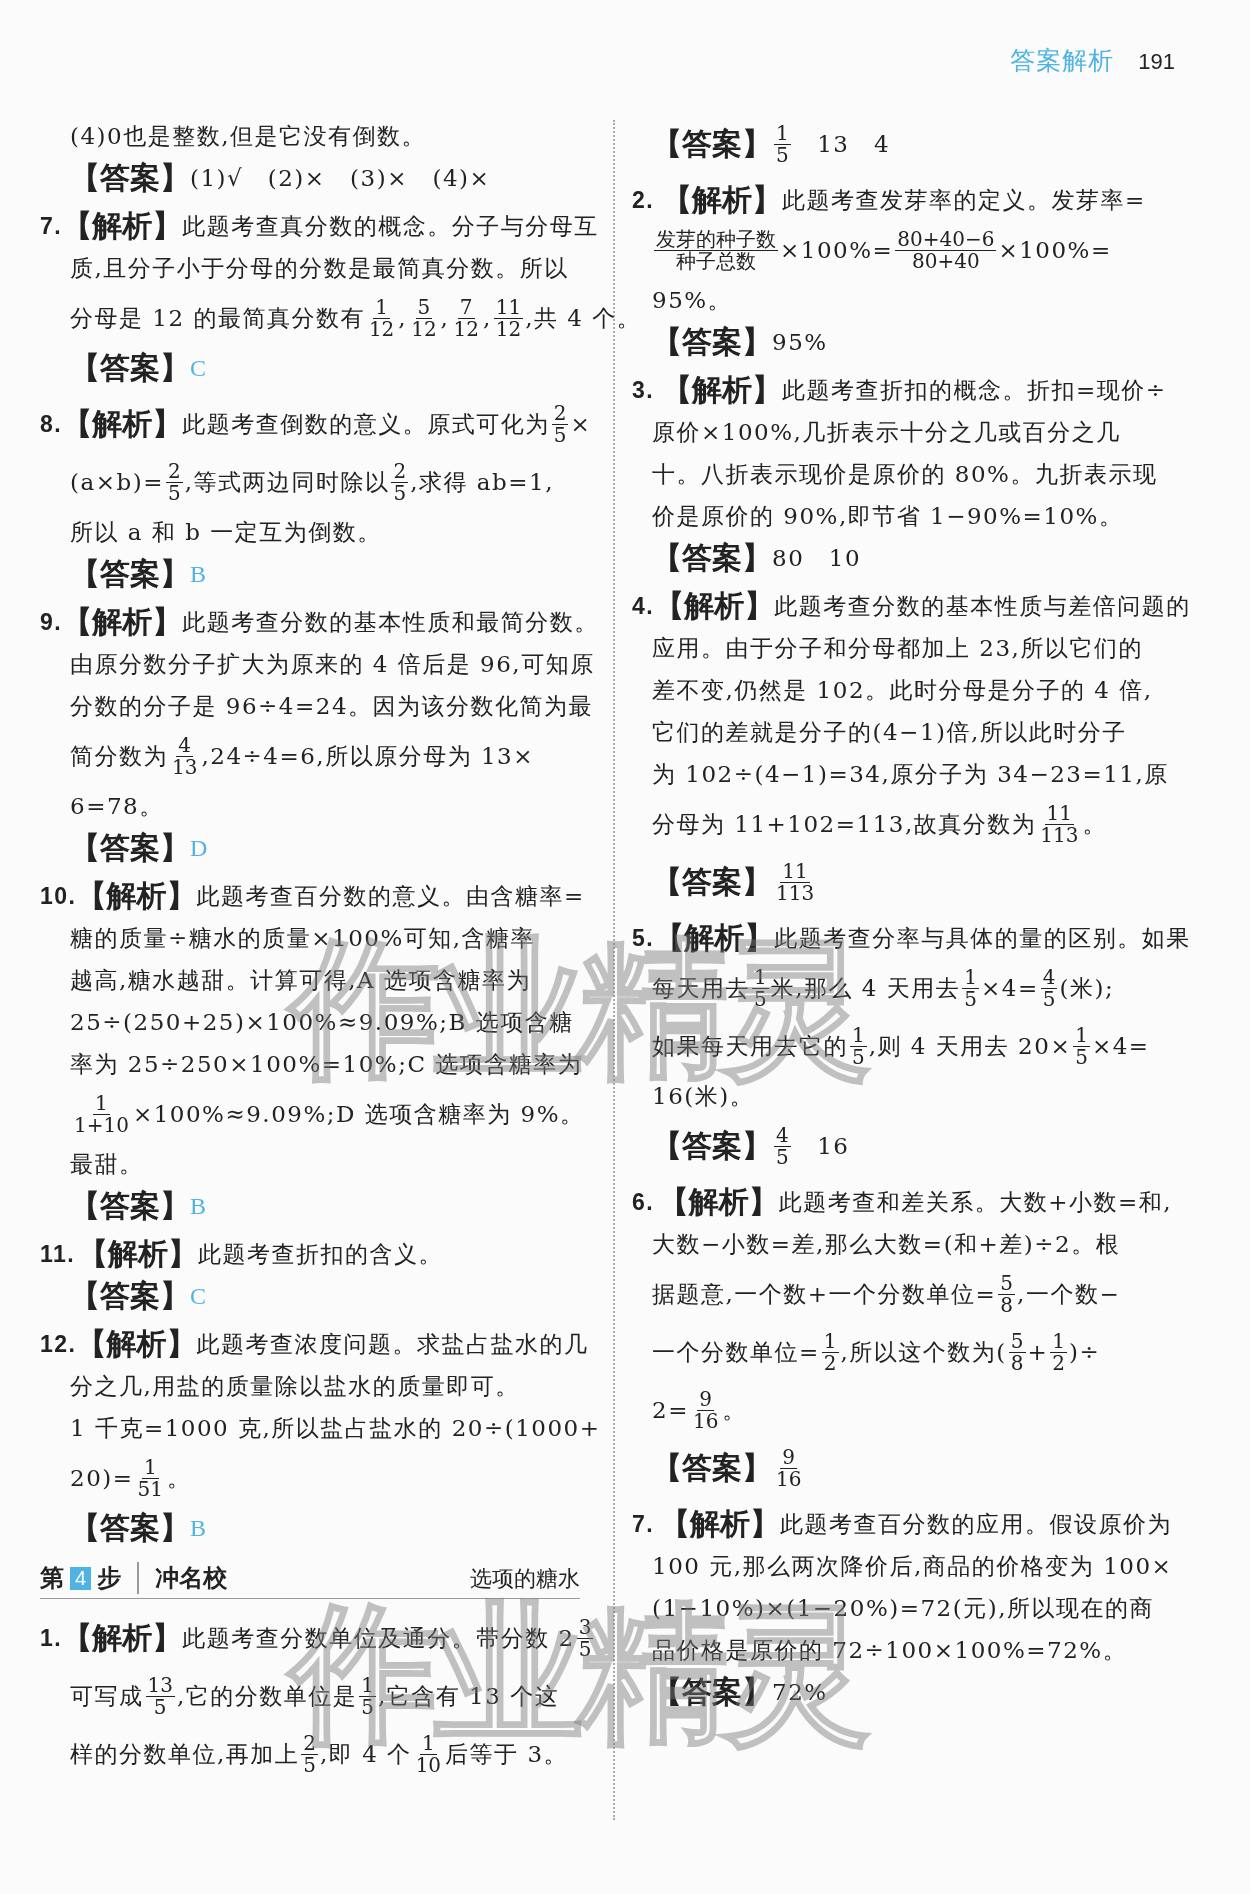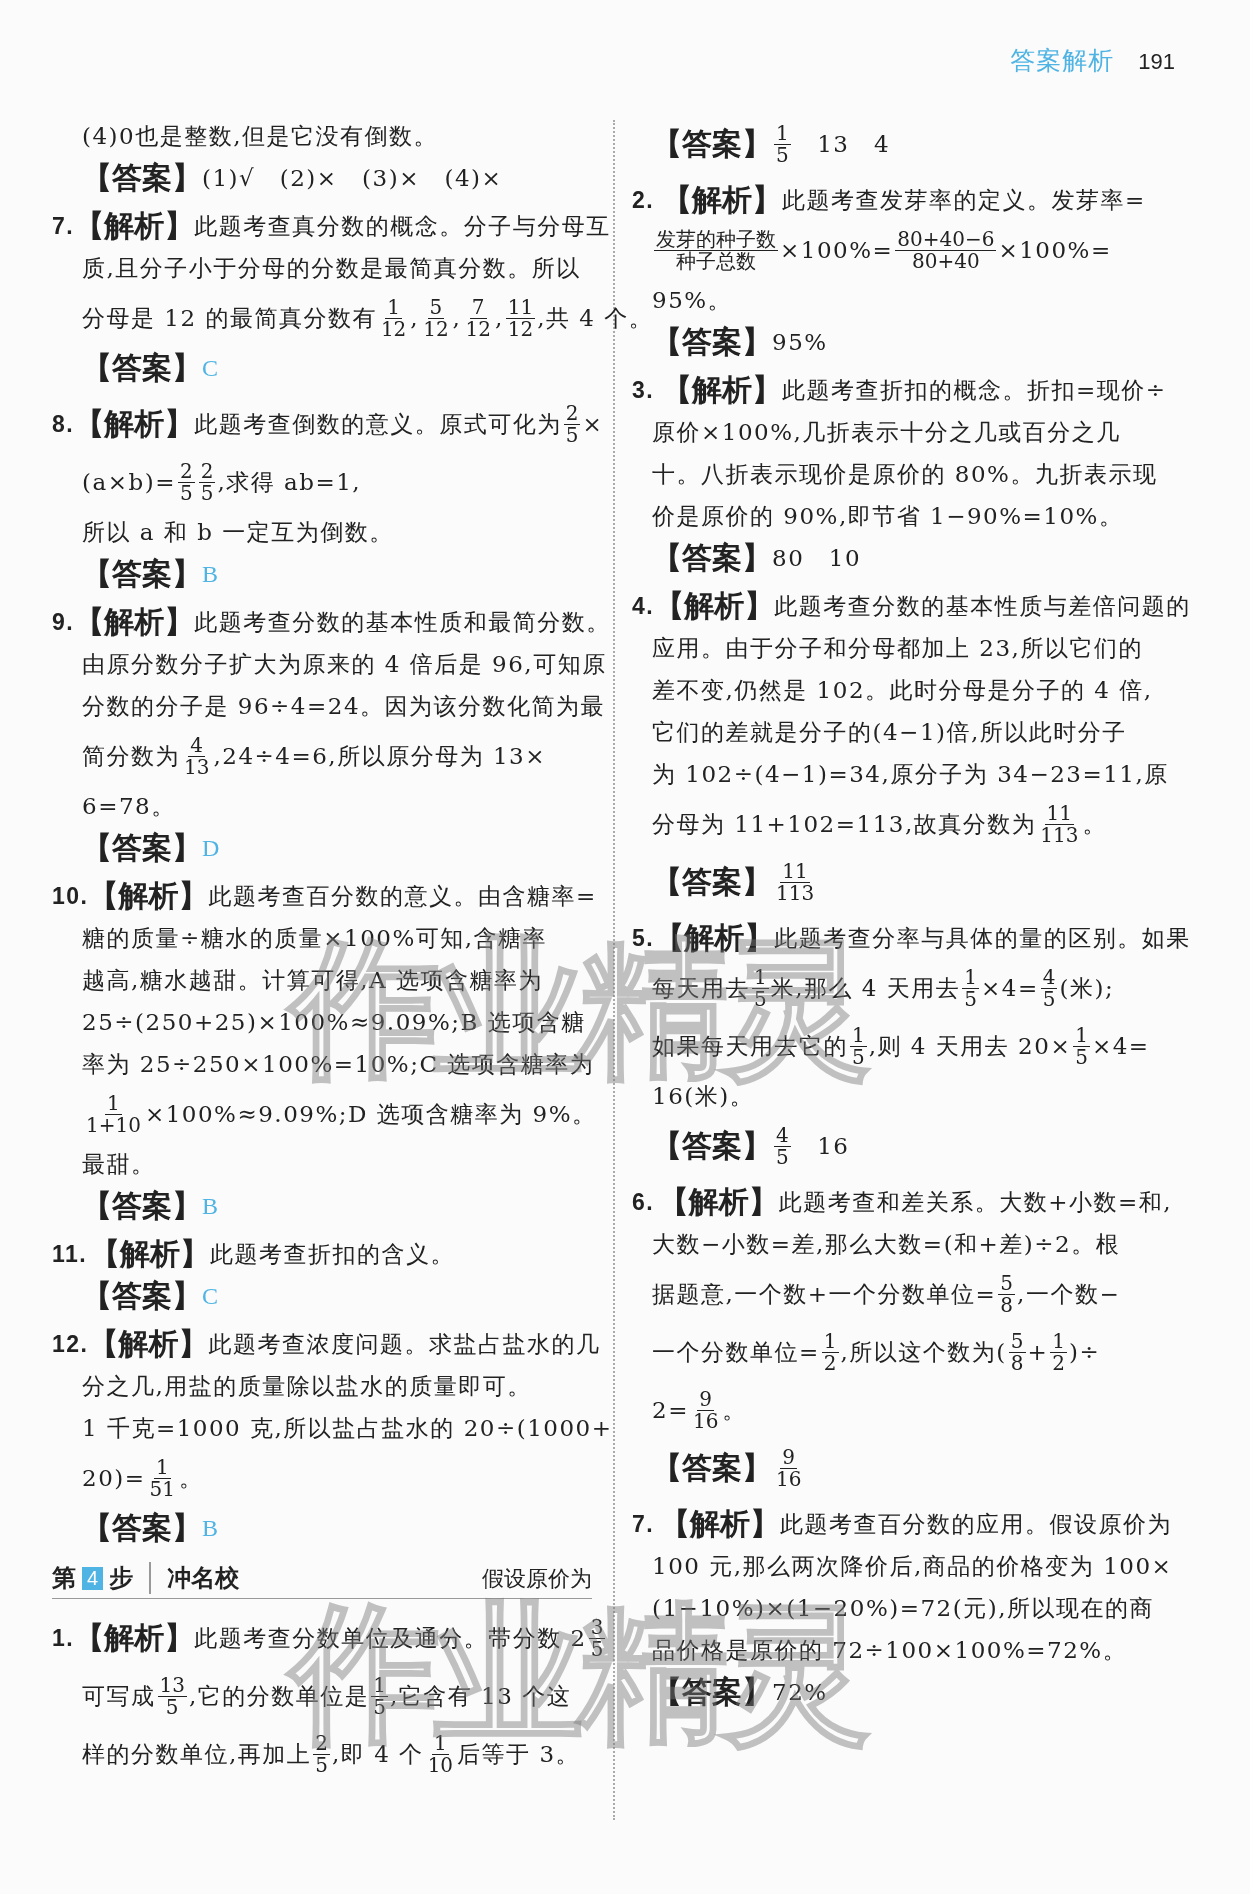--- a/index.html
+++ b/index.html
@@ -19,21 +19,21 @@
       color: #4fb4e3; font-size: 25px; letter-spacing: 1px;
     }
     .page-header .page-number {
       font-family: "Liberation Sans", "DejaVu Sans", sans-serif;
       color: #222; font-size: 22px;
     }
     .column {
       position: absolute; top: 115px;
       width: 540px;
     }
-    .col-left { left: 52px; }
+    .col-left { left: 40px; }
     .col-right { left: 632px; }
     .divider {
       position: absolute; left: 613px; top: 120px; height: 1700px;
       border-left: 2px dotted #aaa;
     }
     .item { margin-bottom: 6px; }
     .line {
       font-size: 23px; line-height: 42px; letter-spacing: 1.5px;
       white-space: nowrap; display: flex; align-items: center;
     }
@@ -141,20 +141,21 @@
           <span class="den">5</span>
         </span>
       <span>×</span>
     </div>
     <div class="line tall indent">
       <span>(a×b)=</span>
       <span class="frac">
           <span class="num">2</span>
           <span class="den">5</span>
         </span>
+      <span>,等式两边同时除以</span>
       <span class="frac">
           <span class="num">2</span>
           <span class="den">5</span>
         </span>
       <span>,求得 ab=1,</span>
     </div>
     <div class="line indent">所以 a 和 b 一定互为倒数。</div>
     <div class="line indent">
       <span class="tag">【答案】</span>
       <span class="ans-letter">B</span>
@@ -245,21 +246,21 @@
   <div class="step-header">
     <div class="step-left">
       <span class="step-label">
         <span>第</span>
         <span class="step-badge">4</span>
         <span>步</span>
       </span>
       <span class="step-sep"></span>
       <span class="step-title">冲名校</span>
     </div>
-    <span class="step-right">假设原价为</span>
+    <span class="step-right">选项的糖水</span>
   </div>
 
   <div class="item">
     <div class="line tall">
       <span class="qnum">1.</span>
       <span class="tag">【解析】</span>
       <span>此题考查分数单位及通分。带分数 2</span>
       <span class="frac">
           <span class="num">3</span>
           <span class="den">5</span>

